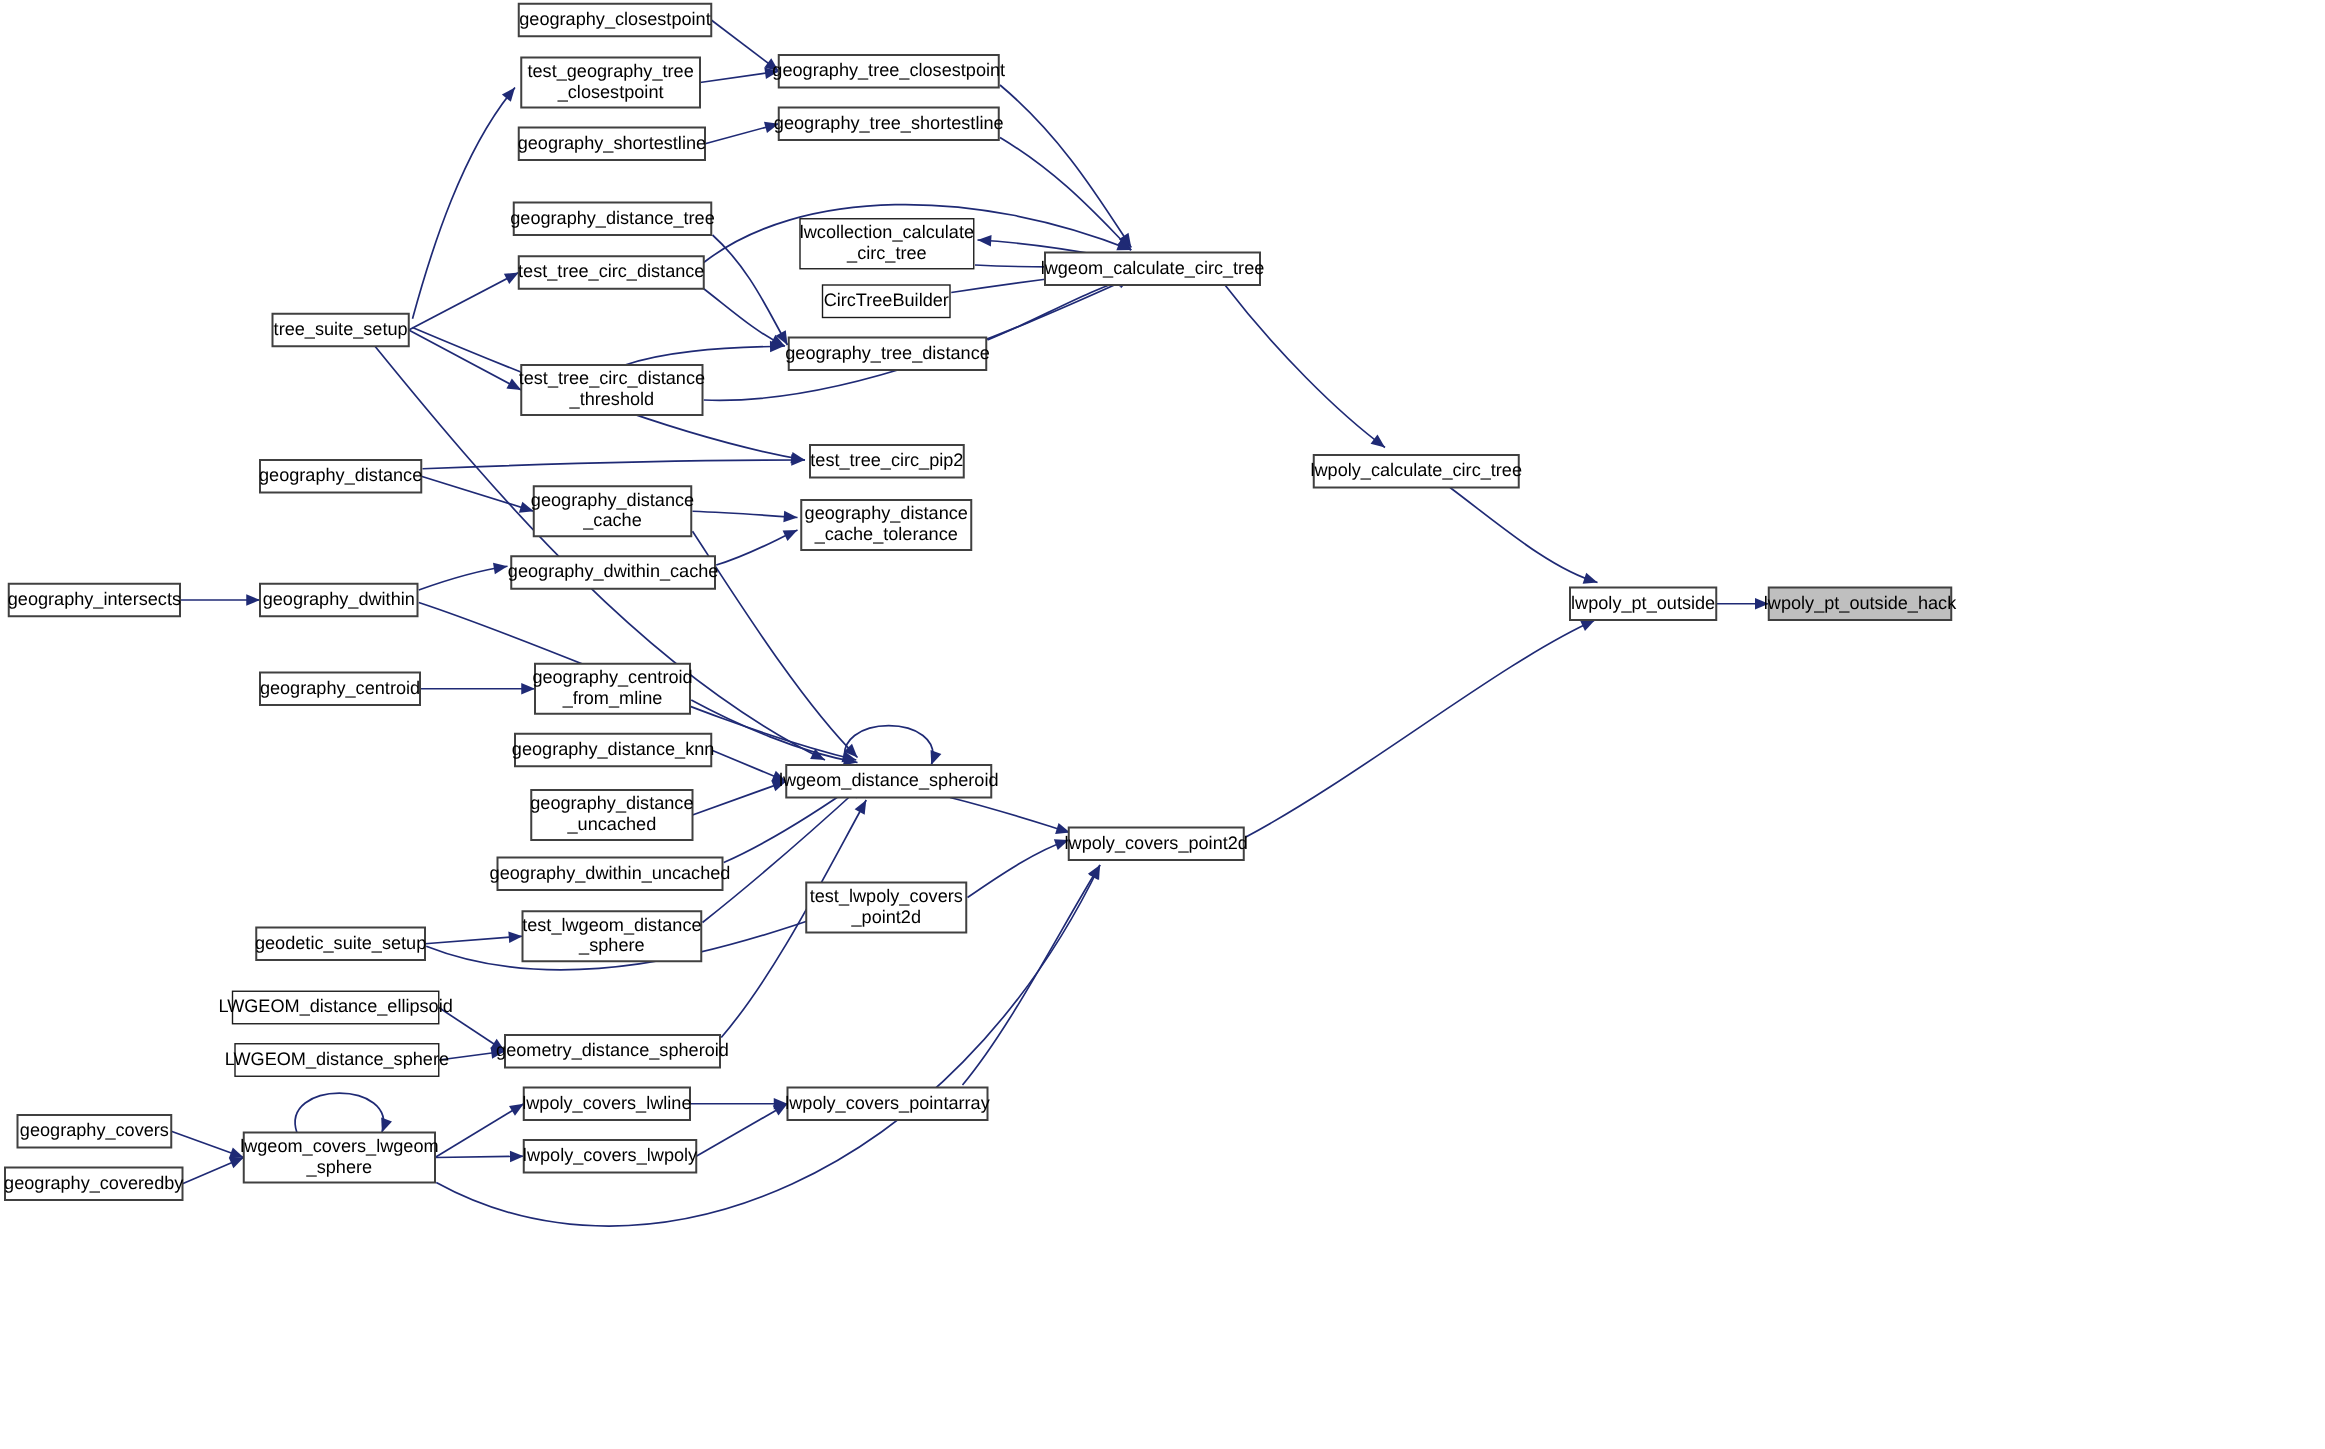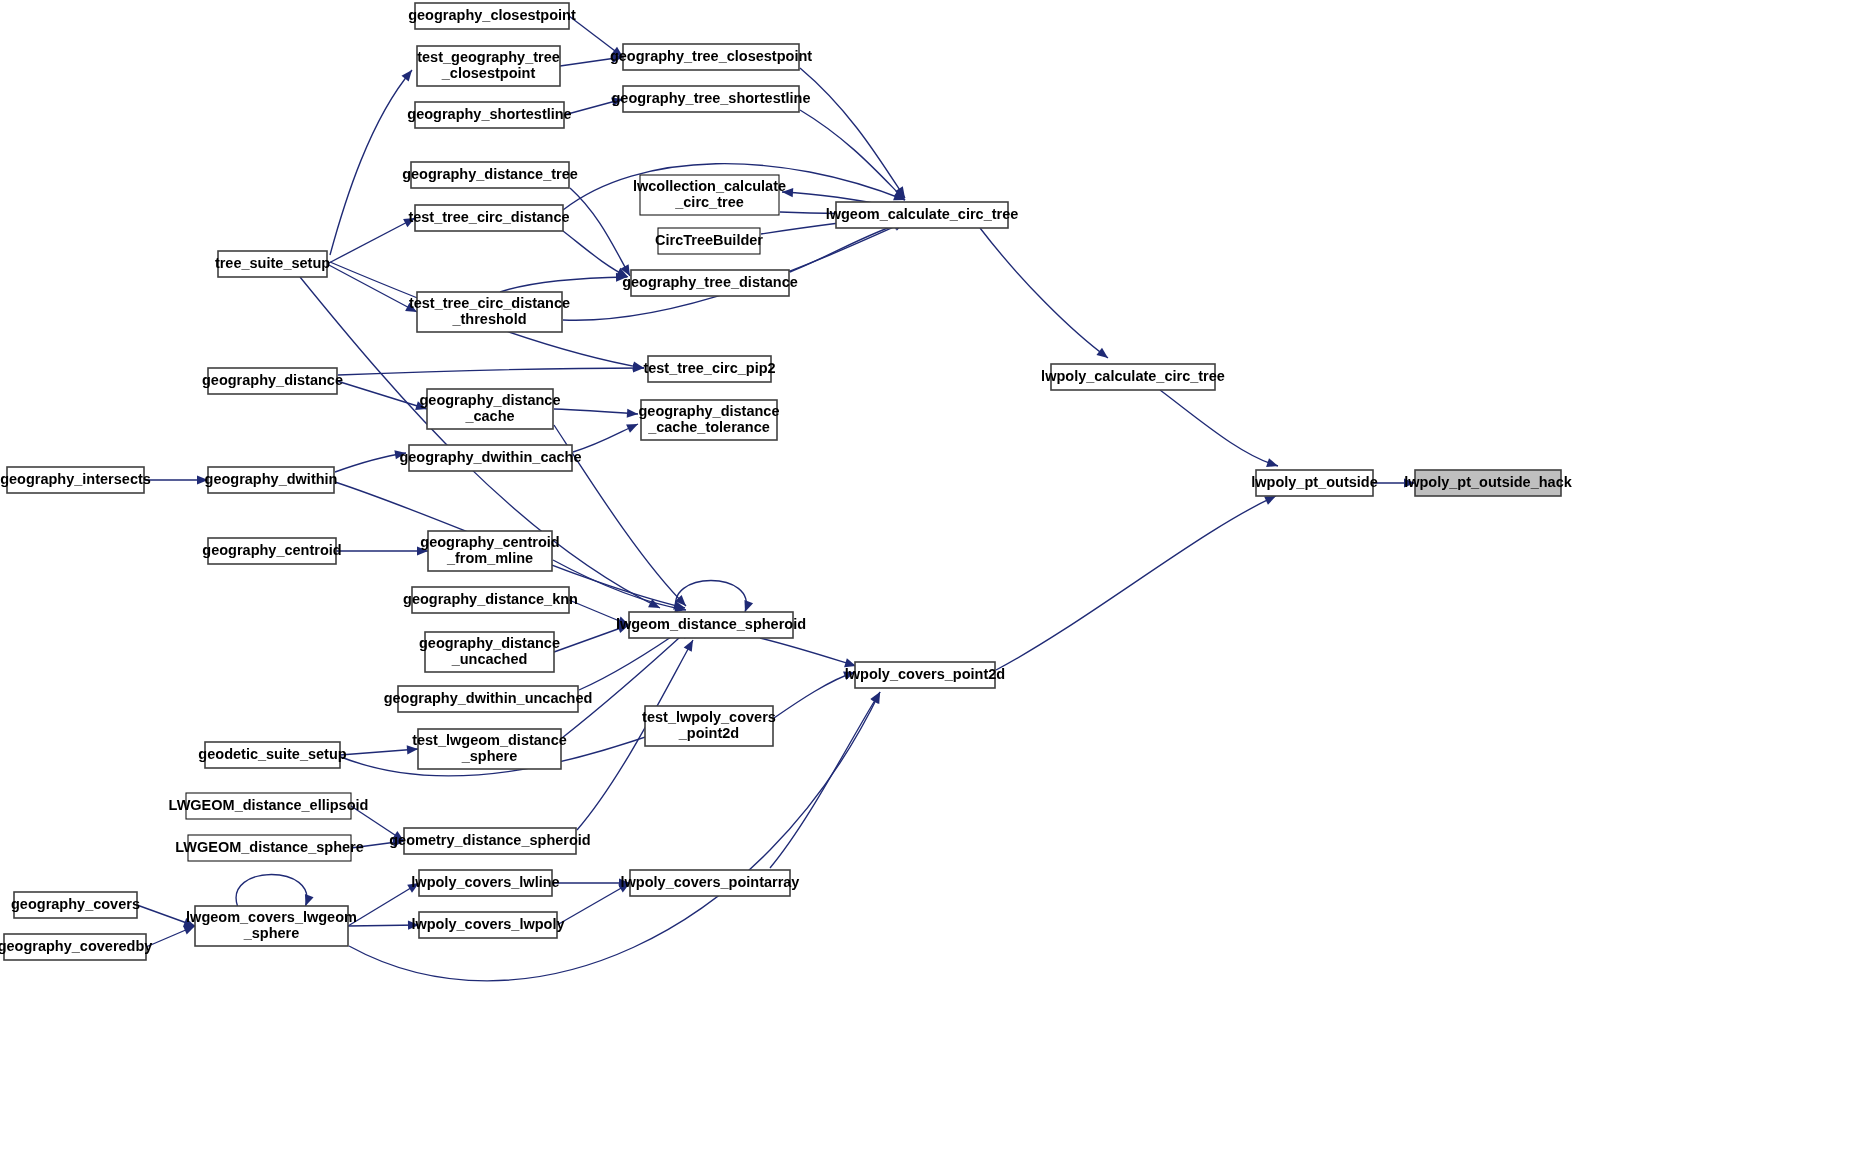--- a/index.html
+++ b/index.html
@@ -1,17 +1,17 @@
 <!DOCTYPE html>
 <html><head>
 <meta charset="utf-8">
 <style>
   html,body{margin:0;padding:0;background:#ffffff;}
   body{font-family:"Liberation Sans", sans-serif;}
-  #graph-root{position:relative;width:1860px;height:1159px;background:#ffffff;overflow:hidden;font-weight:bold;}
+  #graph-root{position:relative;width:1860px;height:1159px;background:#ffffff;overflow:hidden;}
   svg#graph-svg{position:absolute;left:0;top:0;width:1860px;height:1159px;display:block;}
   .node-rect{fill:#ffffff;stroke:#404040;stroke-width:1.6px;}
   .node-rect.thin{stroke:#1a1a1a;stroke-width:1.1px;}
   .node-rect.highlight{fill:#bfbfbf;stroke:#404040;stroke-width:1.6px;}
   .node-label{font-family:"Liberation Sans", sans-serif;font-size:14.5px;fill:#000000;
                text-anchor:middle;dominant-baseline:middle;white-space:pre;}
   .edge-path{fill:none;stroke:#1f2a75;stroke-width:1.35px;}
   .edge-head{fill:#1f2a75;stroke:none;}
 </style>
 </head>

